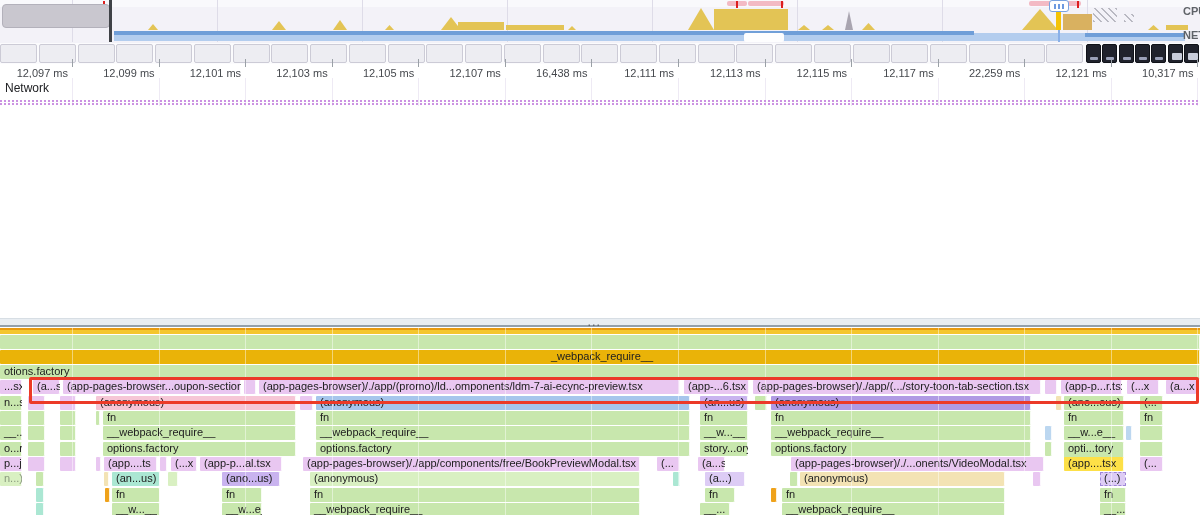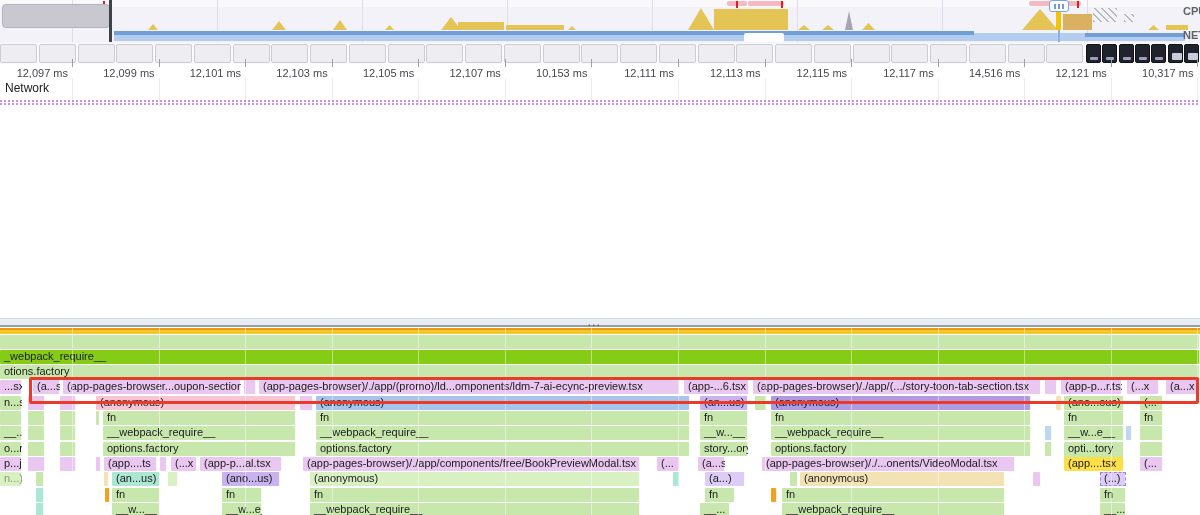--- a/index.html
+++ b/index.html
@@ -183,31 +183,31 @@
         <div class="rlabel" style="left: 74.57px; text-decoration: underline;">12,099 ms</div>
         <div class="rtick" style="left: 158.57px;"></div>
         <div class="rlabel" style="left: 161.14px;">12,101 ms</div>
         <div class="rtick" style="left: 245.14px;"></div>
         <div class="rlabel" style="left: 247.71px;">12,103 ms</div>
         <div class="rtick" style="left: 331.71px;"></div>
         <div class="rlabel" style="left: 334.28px;">12,105 ms</div>
         <div class="rtick" style="left: 418.28px;"></div>
         <div class="rlabel" style="left: 420.85px;">12,107 ms</div>
         <div class="rtick" style="left: 504.85px;"></div>
-        <div class="rlabel" style="left: 507.42px;">10,153 ms</div>
+        <div class="rlabel" style="left: 507.42px;">16,438 ms</div>
         <div class="rtick" style="left: 591.42px;"></div>
         <div class="rlabel" style="left: 593.99px;">12,111 ms</div>
         <div class="rtick" style="left: 677.99px;"></div>
         <div class="rlabel" style="left: 680.56px;">12,113 ms</div>
         <div class="rtick" style="left: 764.56px;"></div>
         <div class="rlabel" style="left: 767.13px;">12,115 ms</div>
         <div class="rtick" style="left: 851.13px;"></div>
         <div class="rlabel" style="left: 853.7px;">12,117 ms</div>
         <div class="rtick" style="left: 937.7px;"></div>
-        <div class="rlabel" style="left: 940.27px;">14,516 ms</div>
+        <div class="rlabel" style="left: 940.27px;">22,259 ms</div>
         <div class="rtick" style="left: 1024.27px;"></div>
         <div class="rlabel" style="left: 1026.84px;">12,121 ms</div>
         <div class="rtick" style="left: 1110.84px;"></div>
         <div class="rlabel" style="left: 1113.41px;">10,317 ms</div>
         <div class="rtick" style="left: 1197.41px;"></div>
       </div>
     </div>
 
   <div class="netsection">
     <div id="net-grids">
@@ -232,21 +232,21 @@
   </div>
 
   <div class="divider">
     <div class="dots">...</div>
   </div>
 
   <div class="flame">
     <div class="taskbar"></div>
     <div id="bars">
         <div class="bar" style="left: 0px; top: 7.5px; width: 1200px; height: 14px; background: rgb(200, 231, 173);"></div>
-        <div class="bar" style="left: 0px; top: 22.8px; width: 1200px; height: 14px; background: #84cc16;">_webpack_require__</div>
+        <div class="bar" style="left: 0px; top: 22.8px; width: 1200px; height: 14px; background: #eab308; text-align: center;">_webpack_require__</div>
         <div class="bar" style="left: 0px; top: 38.1px; width: 1200px; height: 14px; background: rgb(200, 231, 173);">otions.factory</div>
         <div class="bar" style="left: 0px; top: 53.4px; width: 22px; height: 14px; background: rgb(233, 199, 241);">...sx</div>
         <div class="bar" style="left: 33px; top: 53.4px; width: 27px; height: 14px; background: rgb(233, 199, 241);">(a...sx</div>
         <div class="bar" style="left: 63px; top: 53.4px; width: 178px; height: 14px; background: rgb(233, 199, 241);">(app-pages-browser...oupon-section.tsx</div>
         <div class="bar" style="left: 244px; top: 53.4px; width: 12px; height: 14px; background: rgb(233, 199, 241);"></div>
         <div class="bar" style="left: 259px; top: 53.4px; width: 421px; height: 14px; background: rgb(233, 199, 241);">(app-pages-browser)/./app/(promo)/ld...omponents/ldm-7-ai-ecync-preview.tsx</div>
         <div class="bar" style="left: 684px; top: 53.4px; width: 65px; height: 14px; background: rgb(233, 199, 241);">(app-...6.tsx</div>
         <div class="bar" style="left: 753px; top: 53.4px; width: 288px; height: 14px; background: rgb(233, 199, 241);">(app-pages-browser)/./app/(.../story-toon-tab-section.tsx</div>
         <div class="bar" style="left: 1045px; top: 53.4px; width: 12px; height: 14px; background: rgb(233, 199, 241);"></div>
         <div class="bar" style="left: 1061px; top: 53.4px; width: 61px; height: 14px; background: rgb(233, 199, 241);">(app-p...r.tsx</div>
@@ -299,21 +299,21 @@
         <div class="bar" style="left: 28px; top: 129.9px; width: 17px; height: 14px; background: rgb(233, 199, 241);"></div>
         <div class="bar" style="left: 60px; top: 129.9px; width: 16px; height: 14px; background: rgb(233, 199, 241);"></div>
         <div class="bar" style="left: 96px; top: 129.9px; width: 5px; height: 14px; background: rgb(233, 199, 241);"></div>
         <div class="bar" style="left: 104px; top: 129.9px; width: 53px; height: 14px; background: rgb(233, 199, 241);">(app....ts</div>
         <div class="bar" style="left: 160px; top: 129.9px; width: 7px; height: 14px; background: rgb(233, 199, 241);"></div>
         <div class="bar" style="left: 171px; top: 129.9px; width: 26px; height: 14px; background: rgb(233, 199, 241);">(...x</div>
         <div class="bar" style="left: 200px; top: 129.9px; width: 82px; height: 14px; background: rgb(233, 199, 241);">(app-p...al.tsx</div>
         <div class="bar" style="left: 303px; top: 129.9px; width: 337px; height: 14px; background: rgb(233, 199, 241);">(app-pages-browser)/./app/components/free/BookPreviewModal.tsx</div>
         <div class="bar" style="left: 657px; top: 129.9px; width: 23px; height: 14px; background: rgb(233, 199, 241);">(...</div>
         <div class="bar" style="left: 698px; top: 129.9px; width: 27px; height: 14px; background: rgb(233, 199, 241);">(a...sx</div>
-        <div class="bar" style="left: 762px; top: 129.9px; width: 253px; height: 14px; background: rgb(233, 199, 241);">(app-pages-browser)/./...onents/VideoModal.tsx</div>
+        <div class="bar" style="left: 791px; top: 129.9px; width: 253px; height: 14px; background: rgb(233, 199, 241);">(app-pages-browser)/./...onents/VideoModal.tsx</div>
         <div class="bar" style="left: 1064px; top: 129.9px; width: 60px; height: 14px; background: #fde047;">(app....tsx</div>
         <div class="bar" style="left: 1140px; top: 129.9px; width: 23px; height: 14px; background: rgb(233, 199, 241);">(...</div>
         <div class="bar" style="left: 0px; top: 145.2px; width: 22px; height: 14px; background: rgb(217, 240, 194); color: rgb(138, 154, 126);">n...)</div>
         <div class="bar" style="left: 36px; top: 145.2px; width: 8px; height: 14px; background: rgb(200, 231, 173);"></div>
         <div class="bar" style="left: 104px; top: 145.2px; width: 5px; height: 14px; background: rgb(243, 227, 180);"></div>
         <div class="bar" style="left: 112px; top: 145.2px; width: 48px; height: 14px; background: rgb(171, 231, 211);">(an...us)</div>
         <div class="bar" style="left: 168px; top: 145.2px; width: 10px; height: 14px; background: rgb(217, 240, 194);"></div>
         <div class="bar" style="left: 222px; top: 145.2px; width: 58px; height: 14px; background: rgb(201, 179, 239);">(ano...us)</div>
         <div class="bar" style="left: 310px; top: 145.2px; width: 330px; height: 14px; background: rgb(217, 240, 194);">(anonymous)</div>
         <div class="bar" style="left: 673px; top: 145.2px; width: 7px; height: 14px; background: rgb(171, 231, 211);"></div>

